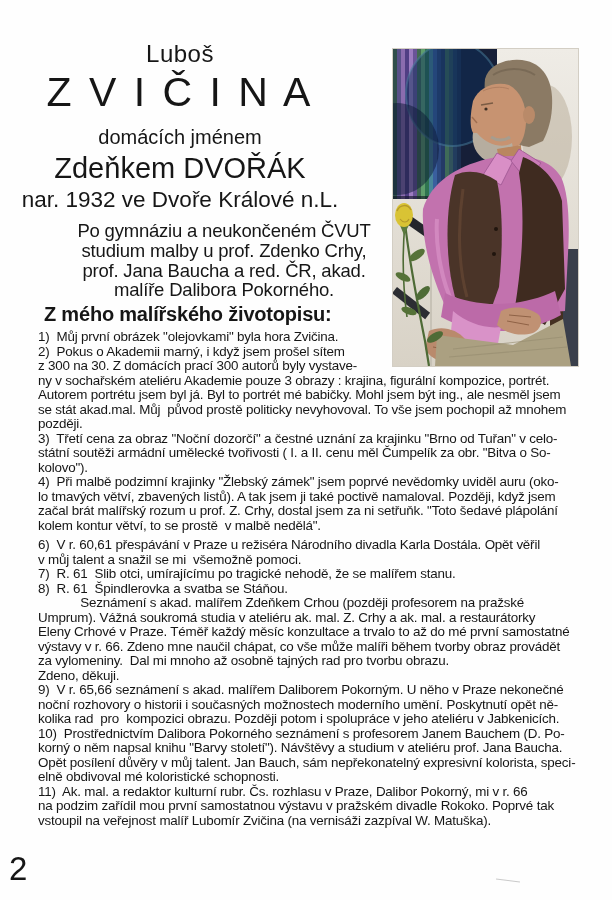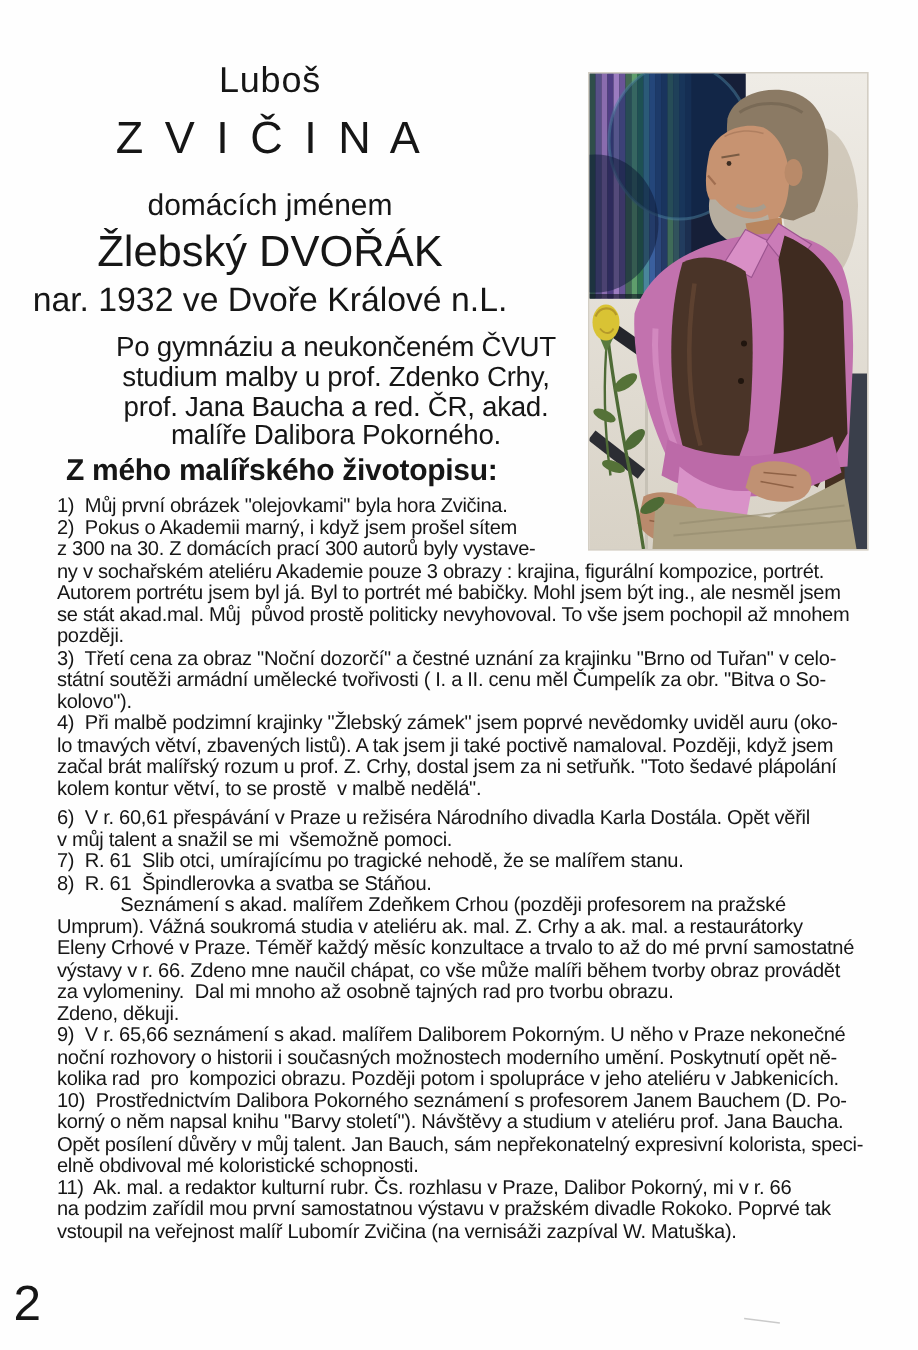--- a/index.html
+++ b/index.html
@@ -3,21 +3,21 @@
 <meta charset="utf-8">
 <style>
   html,body{margin:0;padding:0;background:#e9e9e9;}
   .page{
     position:relative;width:612px;height:900px;margin:0 auto;
     background:#fefefe;overflow:hidden;color:#161616;
     font-family:"Liberation Sans","DejaVu Sans",sans-serif;
   }
   .header-block{position:absolute;left:0;top:41px;width:360px;text-align:center;}
   .first-name{font-size:24px;line-height:26px;letter-spacing:.5px;}
-  .surname{font-size:30px;line-height:45px;letter-spacing:3px;margin-top:3px;font-weight:400;}
+  .surname{font-size:41px;line-height:45px;letter-spacing:3px;margin-top:3px;font-weight:400;}
   .alias{font-size:20px;line-height:22px;margin-top:11px;}
   .real-name{font-size:29px;line-height:31px;margin-top:5px;}
   .birth{font-size:22.5px;line-height:25px;margin-top:3px;}
   .intro{
     position:absolute;left:64px;top:221px;width:320px;
     font-size:18.5px;line-height:19.8px;white-space:pre-line;letter-spacing:-0.2px;text-align:center;
   }
   .section-heading{
     position:absolute;left:44px;top:303px;
     font-size:20px;font-weight:700;letter-spacing:-0.2px;
@@ -41,21 +41,21 @@
 </style>
 </head>
 <body>
 
 <div class="page">
 
   <div class="header-block">
     <div class="first-name">Luboš</div>
     <div class="surname">Z V I Č I N A</div>
     <div class="alias">domácích jménem</div>
-    <div class="real-name">Žlebský DVOŘÁK</div>
+    <div class="real-name">Zdeňkem DVOŘÁK</div>
     <div class="birth">nar. 1932 ve Dvoře Králové n.L.</div>
   </div>
 
   <div class="intro">Po gymnáziu a neukončeném ČVUT
 studium malby u prof. Zdenko Crhy,
 prof. Jana Baucha a red. ČR, akad.
 malíře Dalibora Pokorného.</div>
 
   <div class="section-heading">Z mého malířského životopisu:</div>
 

